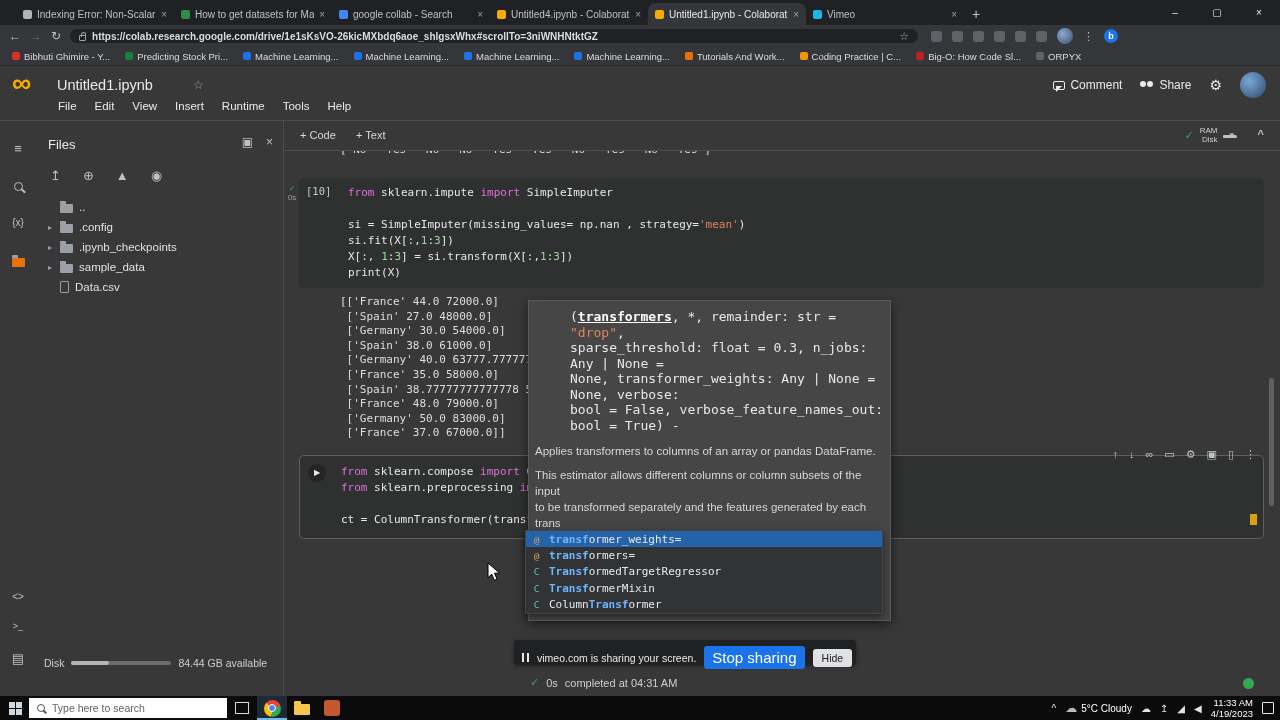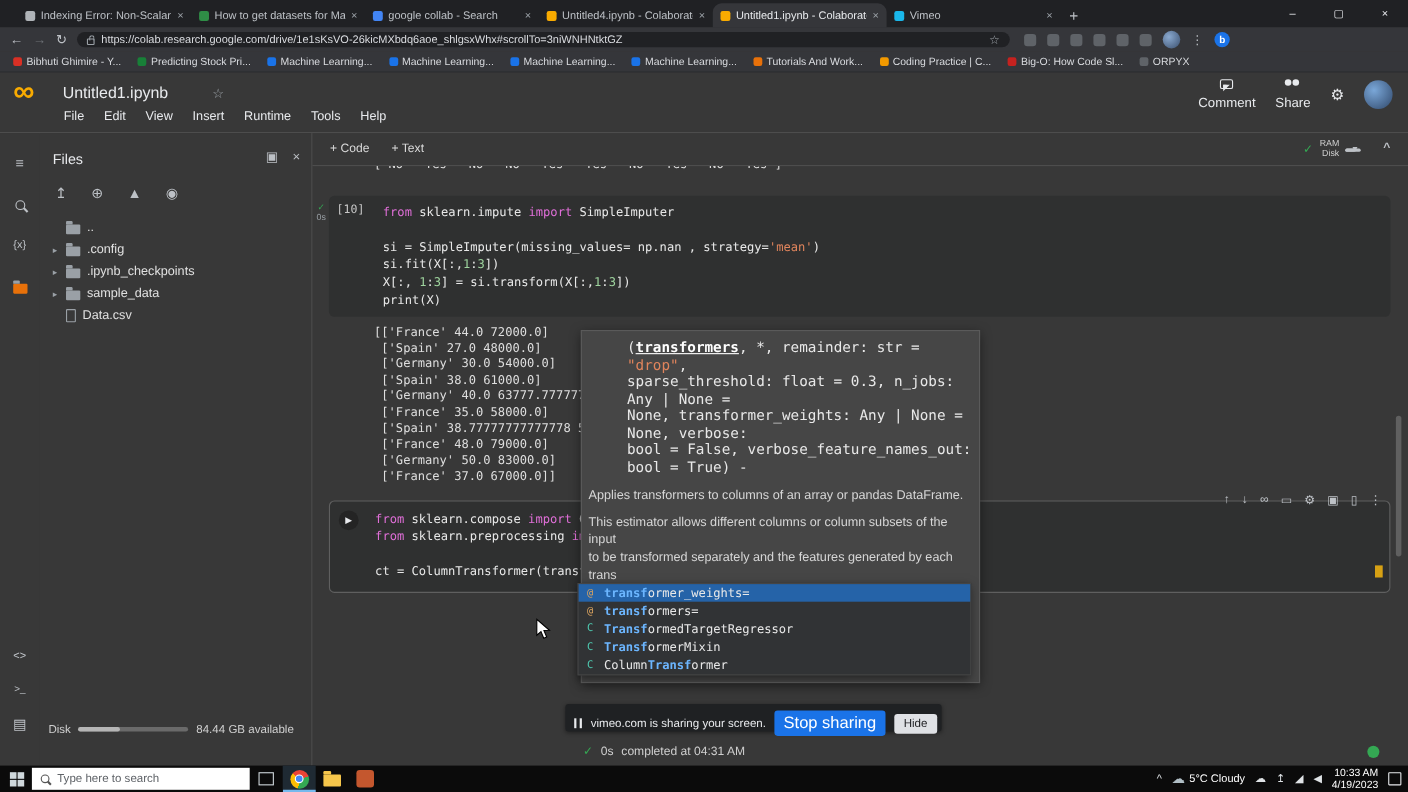--- a/index.html
+++ b/index.html
@@ -13,41 +13,41 @@
   .fav{width:9px;height:9px;border-radius:2px;flex:none;}
   .tab .tt{flex:1;white-space:nowrap;overflow:hidden;}
   .tab .tx{font-size:10px;color:#9aa0a6;flex:none;}
   .newtab{color:#bdc1c6;font-size:14px;margin:0 0 3px 8px;}
   .wincontrols{position:absolute;right:0;top:0;height:25px;display:flex;z-index:3;}
   .wc{width:42px;text-align:center;line-height:25px;color:#e8eaed;font-size:10px;}
   
   .addrbar{position:absolute;top:25px;left:0;width:1280px;height:22px;background:#35363a;display:flex;align-items:center;gap:9px;padding:0 9px;}
   .nav{color:#bdc1c6;font-size:12px;flex:none;}
   .nav.dim{color:#6d7176;}
-  .urlfield{width:848px;height:14px;background:#202124;border-radius:9px;display:flex;align-items:center;padding:0 9px;gap:6px;color:#dadce0;font-size:10px;flex:none;}
+  .urlfield{width:848px;height:14px;background:#202124;border-radius:9px;display:flex;align-items:center;padding:0 9px;gap:6px;color:#dadce0;font-size:10px;flex:none;font-weight:bold;}
   .lock{width:7px;height:6px;border:1px solid #9aa0a6;border-radius:1px;position:relative;flex:none;margin-top:3px;}
   .lock::before{content:"";position:absolute;left:1px;top:-4px;width:3px;height:4px;border:1px solid #9aa0a6;border-bottom:none;border-radius:3px 3px 0 0;}
   .urlfield .url{flex:1;white-space:nowrap;overflow:hidden;}
   .extrow{display:flex;align-items:center;gap:10px;margin-left:4px;}
   .extdot{width:11px;height:11px;border-radius:3px;background:#5f6368;}
   .avatar-sm{width:16px;height:16px;border-radius:50%;background:radial-gradient(circle at 35% 35%,#8aa9cf,#3a4f6e);}
   .kebab{color:#bdc1c6;font-size:11px;}
   .bcircle{width:14px;height:14px;border-radius:50%;background:#1a73e8;color:#fff;font-size:9px;line-height:14px;text-align:center;font-weight:bold;}
   
   .bkbar{position:absolute;top:47px;left:0;width:1280px;height:19px;background:#35363a;border-bottom:1px solid #282a2d;display:flex;align-items:center;gap:15px;padding:0 12px;font-size:9.5px;color:#dadce0;}
   .bk{display:flex;align-items:center;gap:4px;white-space:nowrap;}
   .bk .fav{width:8px;height:8px;}
   
   .cheader{position:absolute;top:66px;left:0;width:1280px;height:55px;background:#383838;border-bottom:1px solid #4d4d4d;}
   .clogo{position:absolute;left:12px;top:2px;font-size:27px;color:#f9ab00;font-weight:bold;}
   .ctitle{position:absolute;left:57px;top:11px;font-size:14.5px;color:#e8eaed;}
   .cstar{position:absolute;left:193px;top:12px;color:#9aa0a6;font-size:12px;}
   .cmenus{position:absolute;left:58px;top:34px;display:flex;gap:18px;font-size:11.5px;color:#e8eaed;}
   .cactions{position:absolute;right:14px;top:6px;display:flex;align-items:center;gap:18px;color:#e8eaed;font-size:12px;}
-  .cactions .act{display:flex;align-items:center;gap:5px;flex-direction:column;}
+  .cactions .act{display:flex;align-items:center;gap:5px;}
   .bubble{width:12px;height:9px;border:1px solid #e8eaed;border-radius:2px;position:relative;}
   .bubble::after{content:"";position:absolute;left:2px;bottom:-3px;border:3px solid transparent;border-top-color:#e8eaed;border-left-color:#e8eaed;width:0;height:0;}
   .people{width:14px;height:9px;position:relative;}
   .people::before,.people::after{content:"";position:absolute;width:6px;height:6px;border-radius:50%;background:#e8eaed;top:0;}
   .people::before{left:0;}.people::after{left:7px;}
   .gear{color:#e8eaed;font-size:14px;}
   .avatar{width:26px;height:26px;border-radius:50%;background:radial-gradient(circle at 35% 35%,#7aa7d8,#30486a);}
   
   .rail{position:absolute;left:0;top:121px;width:36px;height:575px;background:#383838;}
   .rail .ric{position:absolute;left:0;width:36px;text-align:center;color:#bdc1c6;font-size:13px;}
@@ -504,20 +504,20 @@
       <span class="tic">^</span>
       <span class="weather">
           <span class="cloudic">☁</span>
           <span>5°C Cloudy</span>
         </span>
       <span class="tic">☁</span>
       <span class="tic">↥</span>
       <span class="tic">◢</span>
       <span class="tic">◀</span>
       <div class="clock">
-        <div>10:33 AM</div>
+        <div>11:33 AM</div>
         <div>4/19/2023</div>
       </div>
       <span class="acsq"></span>
     </div>
   </div>
 
 </div>
 
 </body></html>

